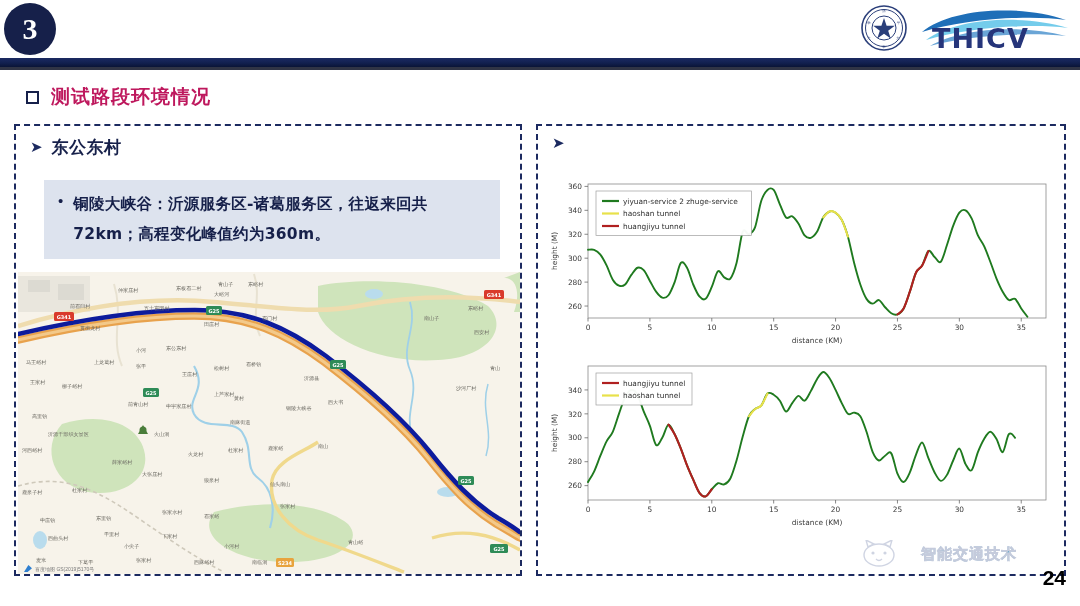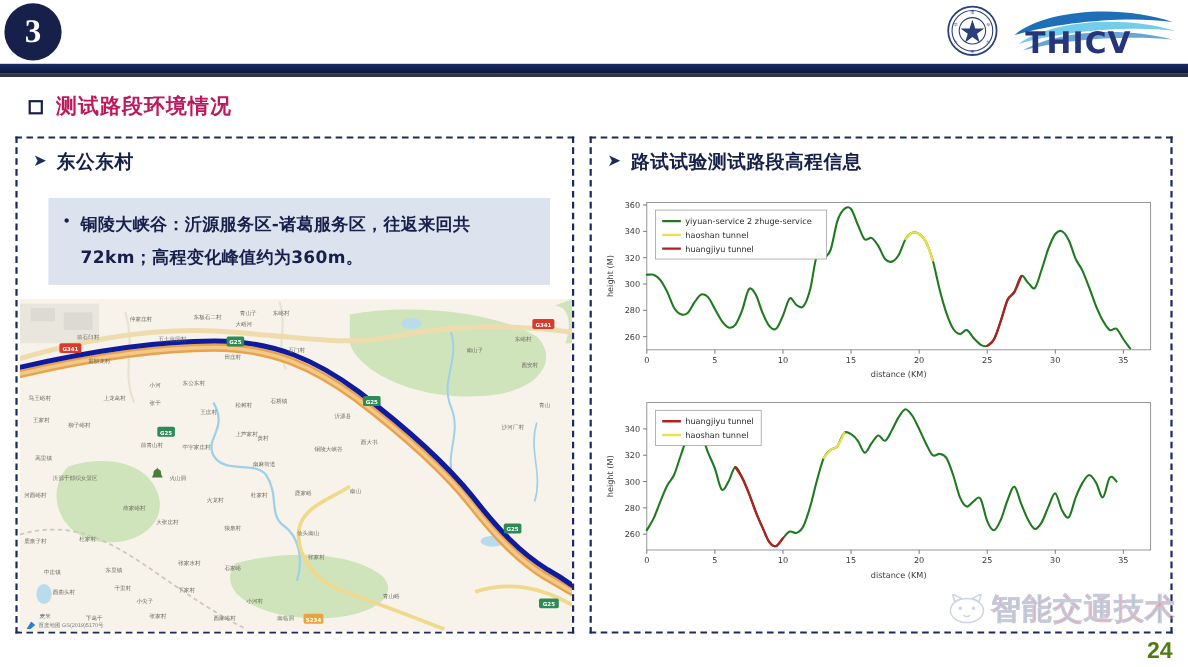--- a/index.html
+++ b/index.html
@@ -73,24 +73,24 @@
   .chartbox svg { display:block; }
   .tick-lbl { font-size:7.4px; fill:#3a3a3a; font-family:"DejaVu Sans","Liberation Sans",sans-serif; }
   .ax-lbl   { font-size:7.4px; fill:#3a3a3a; font-family:"DejaVu Sans","Liberation Sans",sans-serif; }
   .leg-lbl  { font-size:7.4px; fill:#2e2e2e; font-family:"DejaVu Sans","Liberation Sans",sans-serif; }
 
   
   .watermark {
     position:absolute; left:862px; top:534px; width:212px; height:40px;
     display:flex; align-items:center; gap:5px; pointer-events:none; opacity:.55;
   }
-  .wm-text { font-size:27px; font-weight:bold; color:#ef4444;
-             font-family:"DejaVu Sans","Liberation Sans",sans-serif; letter-spacing:1px;
+  .wm-text { font-size:15px; font-weight:bold; color:#0369a1;
+             font-family:"DejaVu Sans","Liberation Sans",sans-serif; letter-spacing:1px;margin-left:20px;
              -webkit-text-stroke:0.5px #97a2c0; }
-  .pageno { position:absolute; right:14px; bottom:2px; font-size:21px; font-weight:bold; color:#4d7c0f;
+  .pageno { position:absolute; right:14px; bottom:16px; font-size:21px; font-weight:bold; color:#000000;
             font-family:"Liberation Sans","DejaVu Sans",sans-serif; }
 </style>
 </head>
 <body>
 
 <div class="header">
   <div class="hdr-badge">3</div>
 
   <div class="seal">
     <svg viewBox="0 0 48 48" width="48" height="48">
@@ -281,21 +281,20 @@
     <div class="map-attrib">
       <span class="map-attrib-mark"></span>
       <span>百度地图 GS(2019)5170号</span>
     </div>
   </div>
 </div>
 
 <div class="panel panel-right">
   <div class="panel-head">
     <span class="arrow-glyph">➤</span>
-    <span class="panel-head-text">路试试验测试路段高程信息</span>
   </div>
 
   <div class="chartbox chart1">
     <svg id="svg-chart-0" width="510" height="172" viewBox="0 0 510 172">
         <rect x="40" y="8" width="458" height="134" fill="#fff" stroke="#8a8a8a" stroke-width="0.8"></rect>
         <line x1="40" y1="142" x2="40" y2="145.5" stroke="#6a6a6a" stroke-width="0.8"></line>
         <text x="40" y="154" text-anchor="middle" class="tick-lbl">0</text>
         <line x1="101.8918918918919" y1="142" x2="101.8918918918919" y2="145.5" stroke="#6a6a6a" stroke-width="0.8"></line>
         <text x="101.8918918918919" y="154" text-anchor="middle" class="tick-lbl">5</text>
         <line x1="163.7837837837838" y1="142" x2="163.7837837837838" y2="145.5" stroke="#6a6a6a" stroke-width="0.8"></line>

